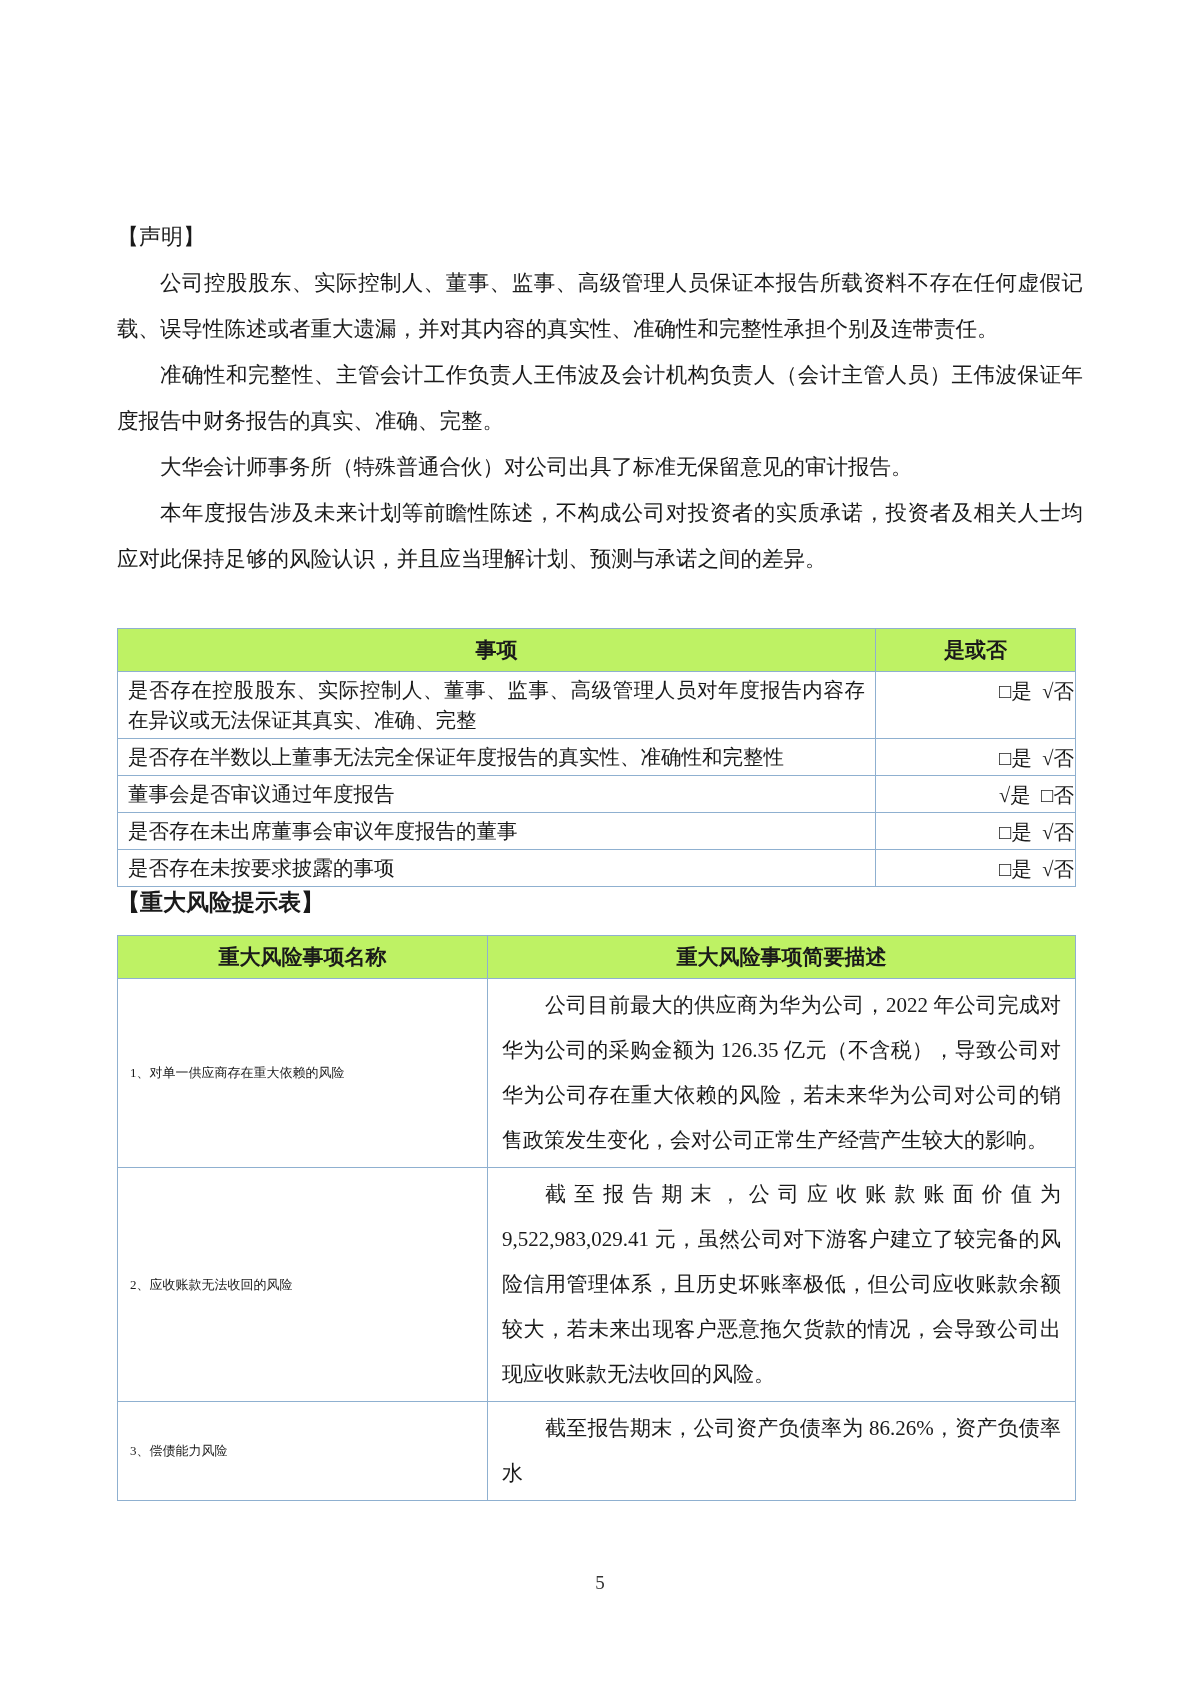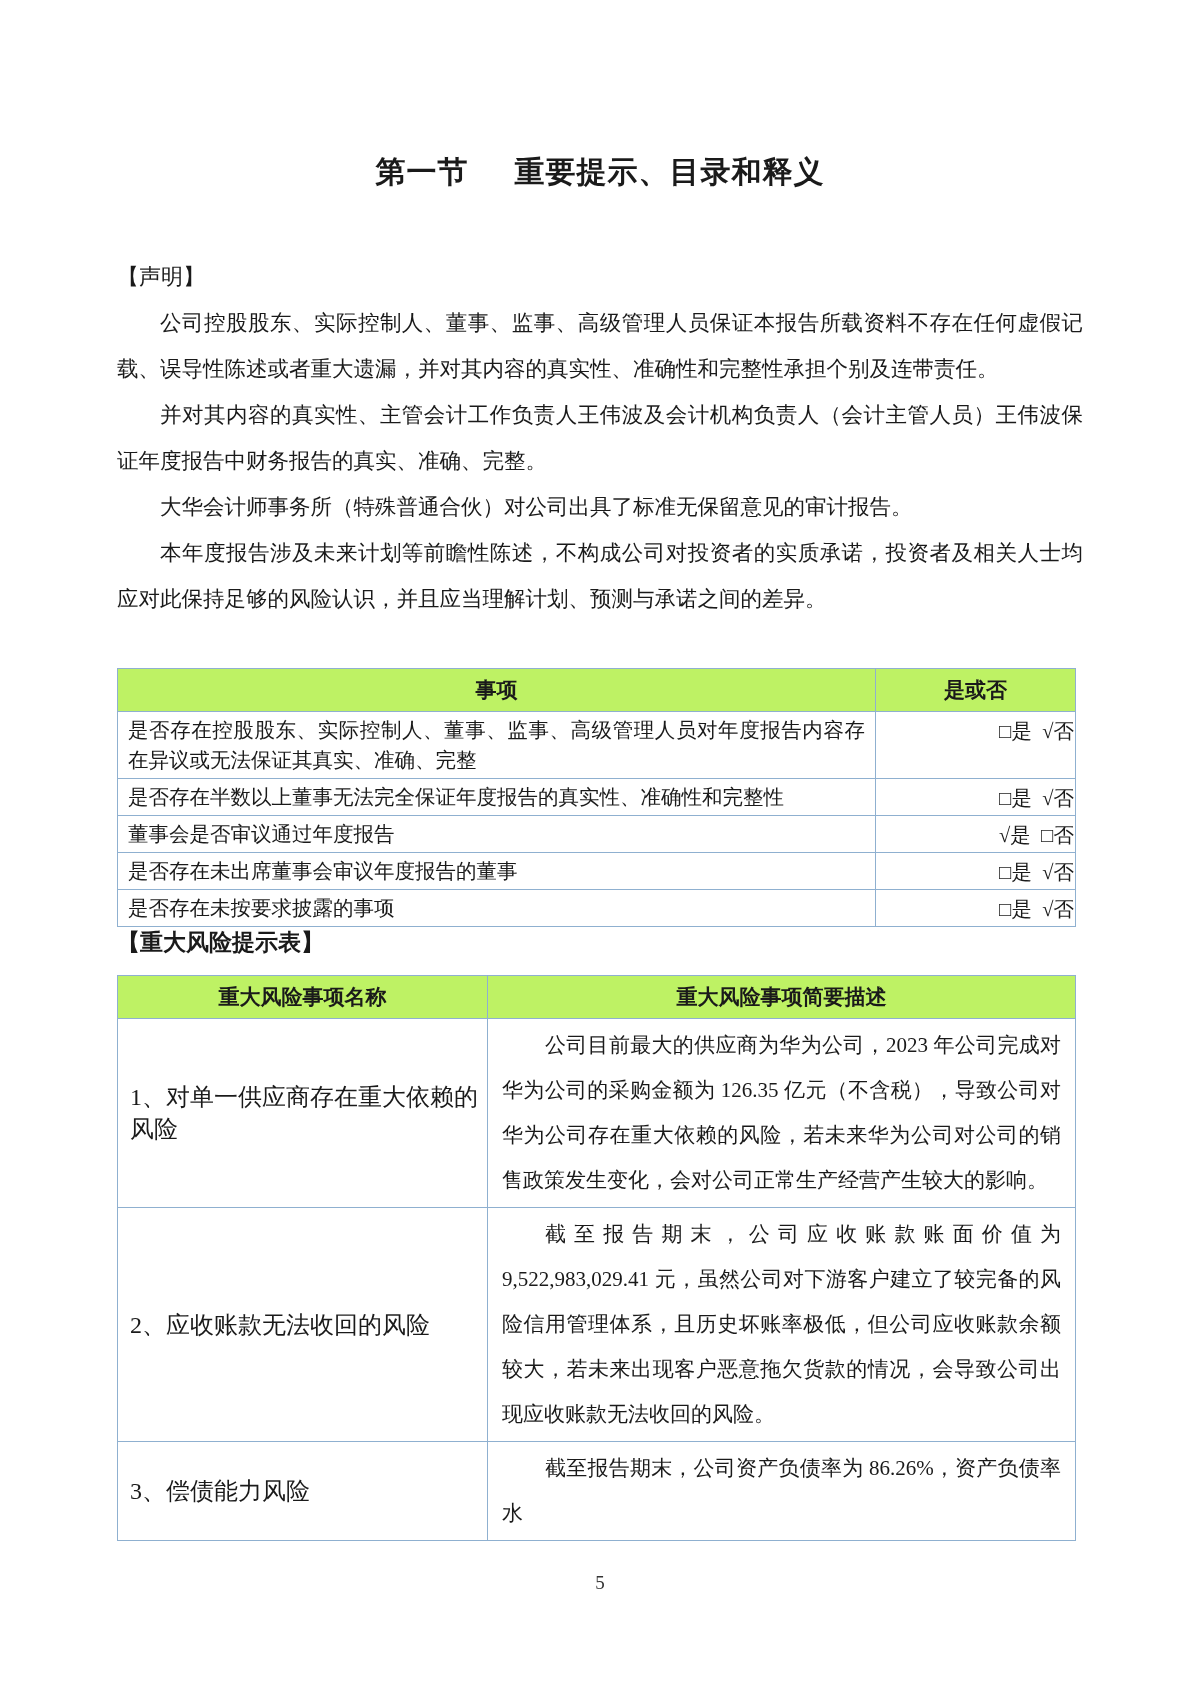--- a/index.html
+++ b/index.html
@@ -70,21 +70,21 @@
 
   .risk-heading {
     font-size: 23px;
     font-weight: 700;
     line-height: 32px;
   }
   .t2 { margin-top: 16px; }
   .t2 .col-name { width: 370px; }
   .t2 .col-desc { width: 588px; }
   .t2 td.name {
-    font-size: 24px;
+    font-size: 13px;
     line-height: 32px;
     padding: 6px 6px 6px 12px;
     vertical-align: middle;
     text-align: left;
   }
   .t2 td.desc { padding: 4px 14px; vertical-align: middle; }
   .desc-text {
     font-size: 21px;
     line-height: 45px;
     text-align: justify;
@@ -99,28 +99,25 @@
     text-align: center;
     font-size: 19px;
     color: #333333;
   }
 </style>
 </head>
 <body>
 
 <div class="content">
 
-  <h1 class="doc-title">
-    <span>第一节</span><span class="title-gap"></span><span>重要提示、目录和释义</span>
-  </h1>
 
   <div class="decl-heading">【声明】</div>
 
   <p class="body-para">公司控股股东、实际控制人、董事、监事、高级管理人员保证本报告所载资料不存在任何虚假记载、误导性陈述或者重大遗漏，并对其内容的真实性、准确性和完整性承担个别及连带责任。</p>
-  <p class="body-para">并对其内容的真实性、主管会计工作负责人王伟波及会计机构负责人（会计主管人员）王伟波保证年度报告中财务报告的真实、准确、完整。</p>
+  <p class="body-para">准确性和完整性、主管会计工作负责人王伟波及会计机构负责人（会计主管人员）王伟波保证年度报告中财务报告的真实、准确、完整。</p>
   <p class="body-para">大华会计师事务所（特殊普通合伙）对公司出具了标准无保留意见的审计报告。</p>
   <p class="body-para">本年度报告涉及未来计划等前瞻性陈述，不构成公司对投资者的实质承诺，投资者及相关人士均应对此保持足够的风险认识，并且应当理解计划、预测与承诺之间的差异。</p>
 
   <table class="t1">
     <colgroup>
         <col class="col-item">
         <col class="col-ans">
       </colgroup>
     <thead>
       <tr>
@@ -162,21 +159,21 @@
     <thead>
       <tr>
         <th>重大风险事项名称</th>
         <th>重大风险事项简要描述</th>
       </tr>
     </thead>
     <tbody>
       <tr>
         <td class="name">1、对单一供应商存在重大依赖的风险</td>
         <td class="desc">
-          <div class="desc-text">公司目前最大的供应商为华为公司，2023 年公司完成对华为公司的采购金额为 126.35 亿元（不含税），导致公司对华为公司存在重大依赖的风险，若未来华为公司对公司的销售政策发生变化，会对公司正常生产经营产生较大的影响。</div>
+          <div class="desc-text">公司目前最大的供应商为华为公司，2022 年公司完成对华为公司的采购金额为 126.35 亿元（不含税），导致公司对华为公司存在重大依赖的风险，若未来华为公司对公司的销售政策发生变化，会对公司正常生产经营产生较大的影响。</div>
         </td>
       </tr>
       <tr>
         <td class="name">2、应收账款无法收回的风险</td>
         <td class="desc">
           <div class="desc-text">截至报告期末，公司应收账款账面价值为 9,522,983,029.41 元，虽然公司对下游客户建立了较完备的风险信用管理体系，且历史坏账率极低，但公司应收账款余额较大，若未来出现客户恶意拖欠货款的情况，会导致公司出现应收账款无法收回的风险。</div>
         </td>
       </tr>
       <tr>
         <td class="name">3、偿债能力风险</td>

